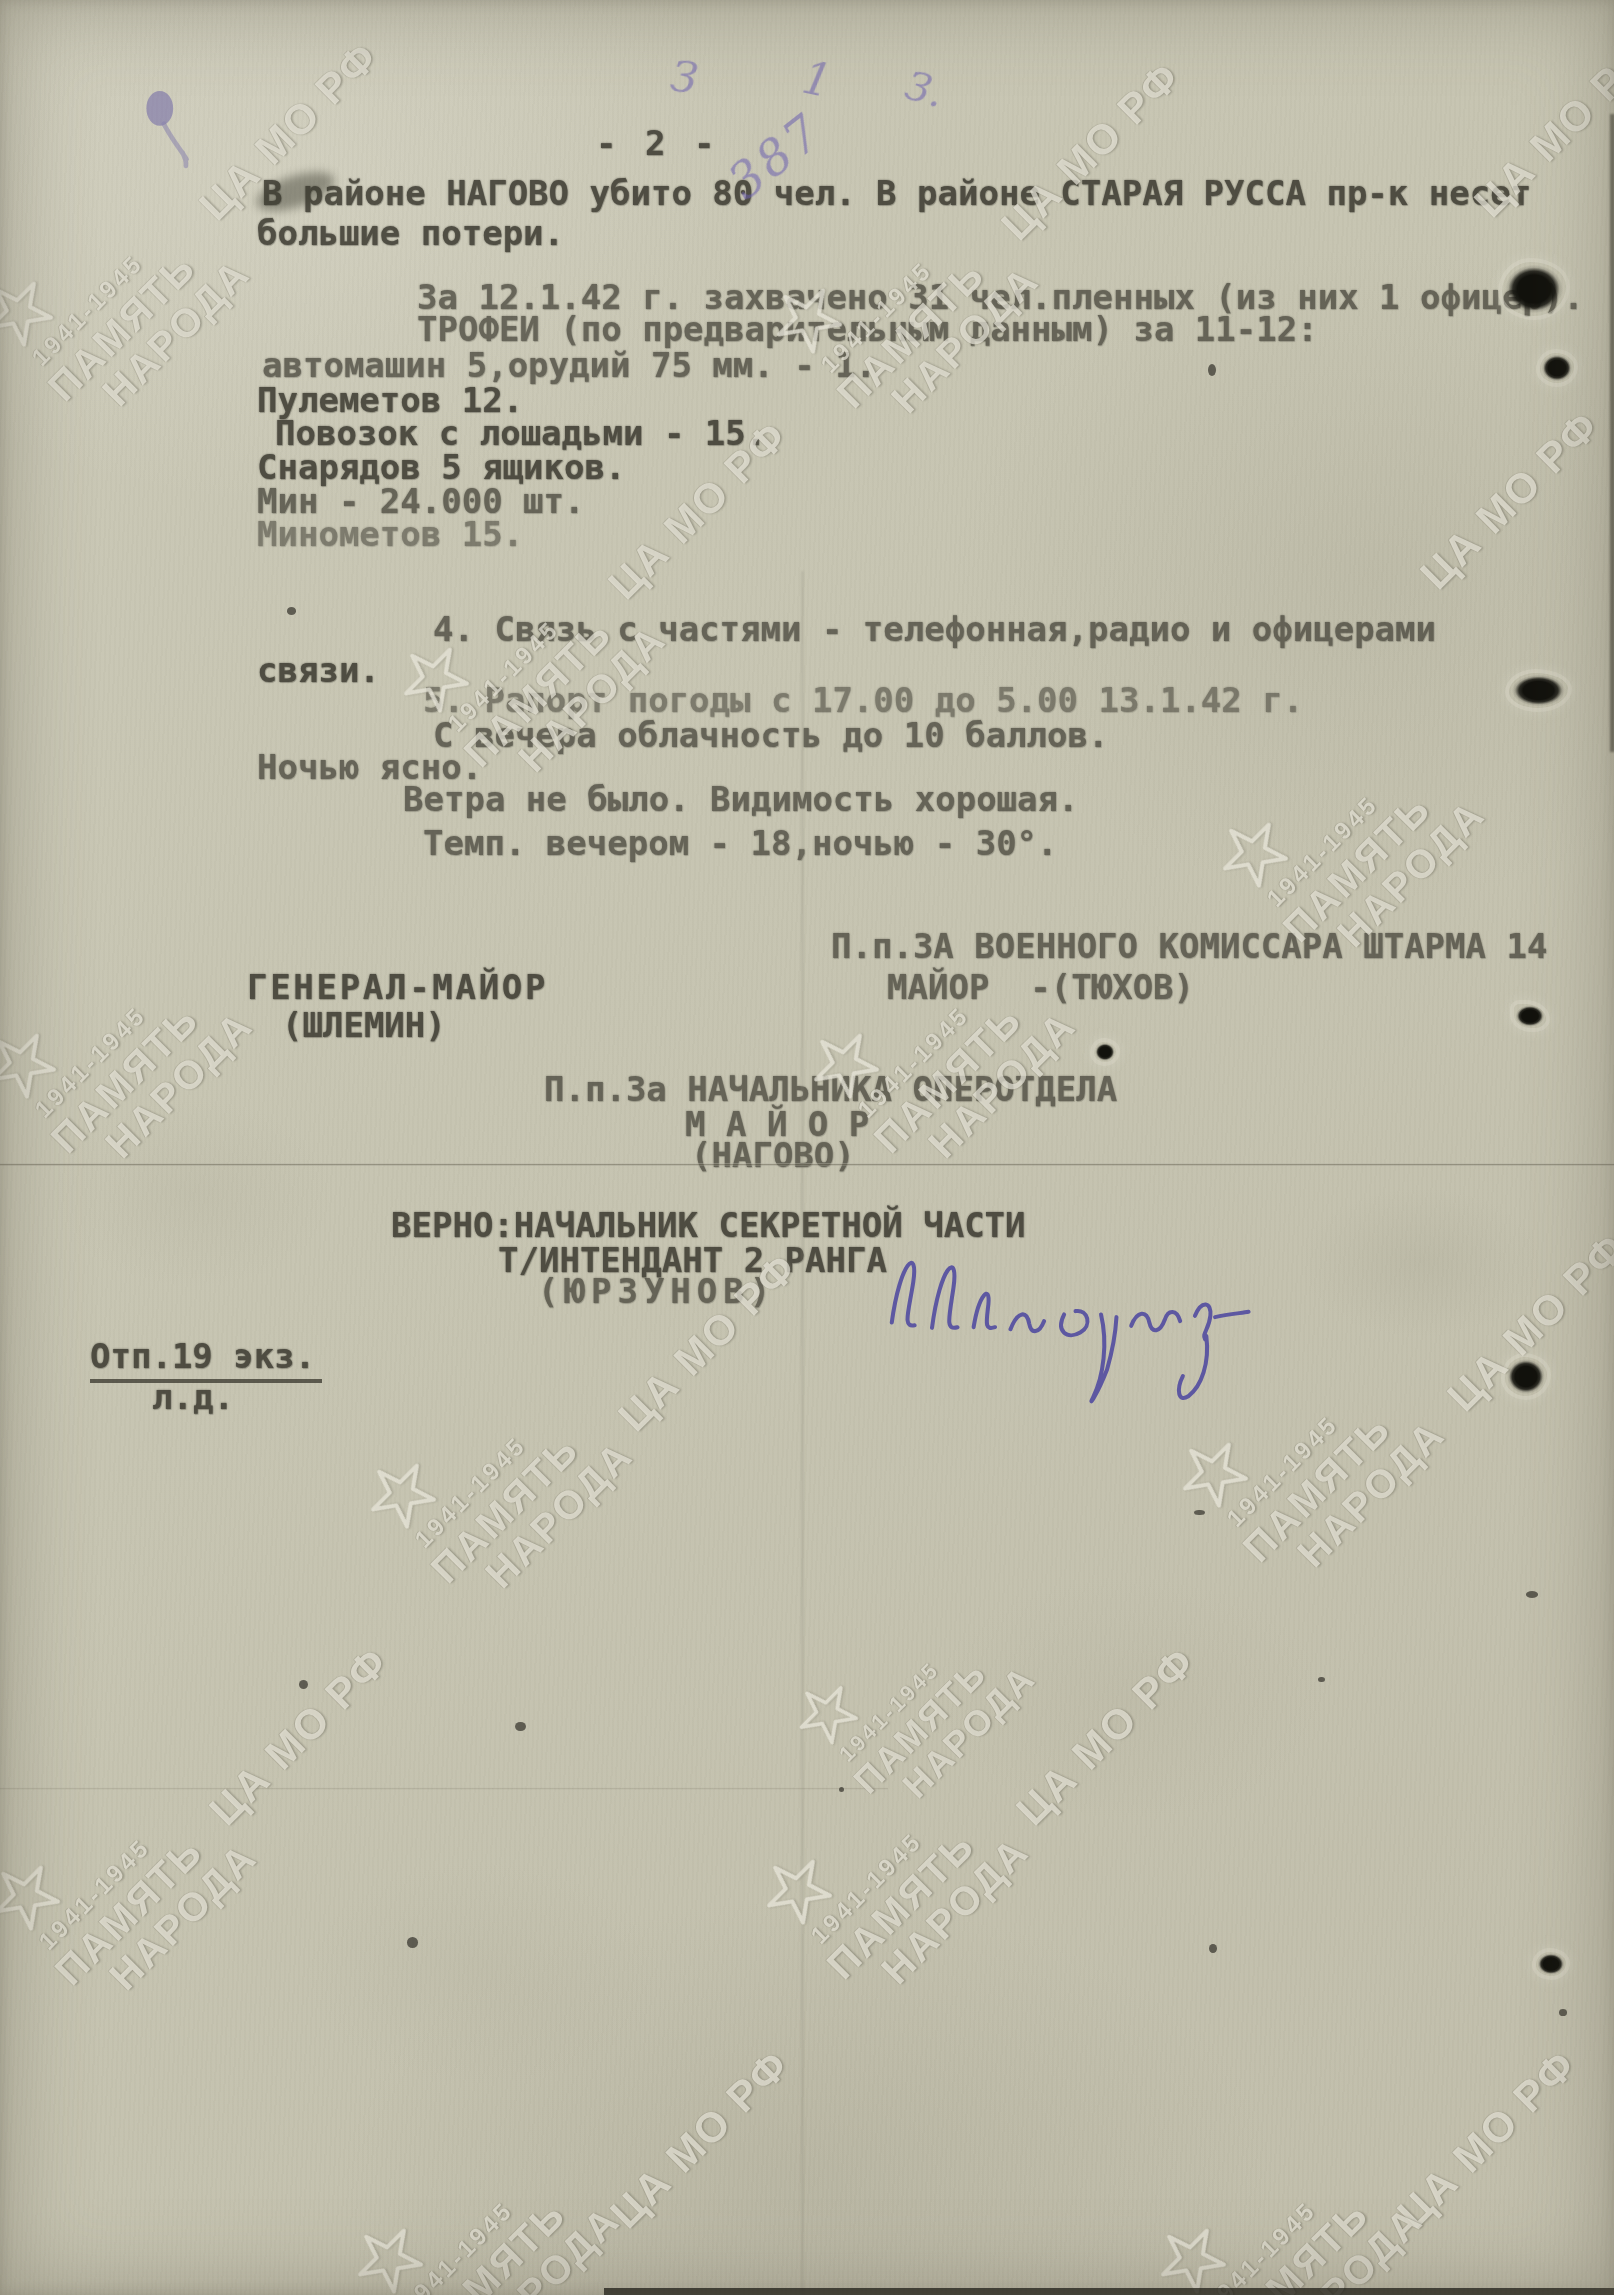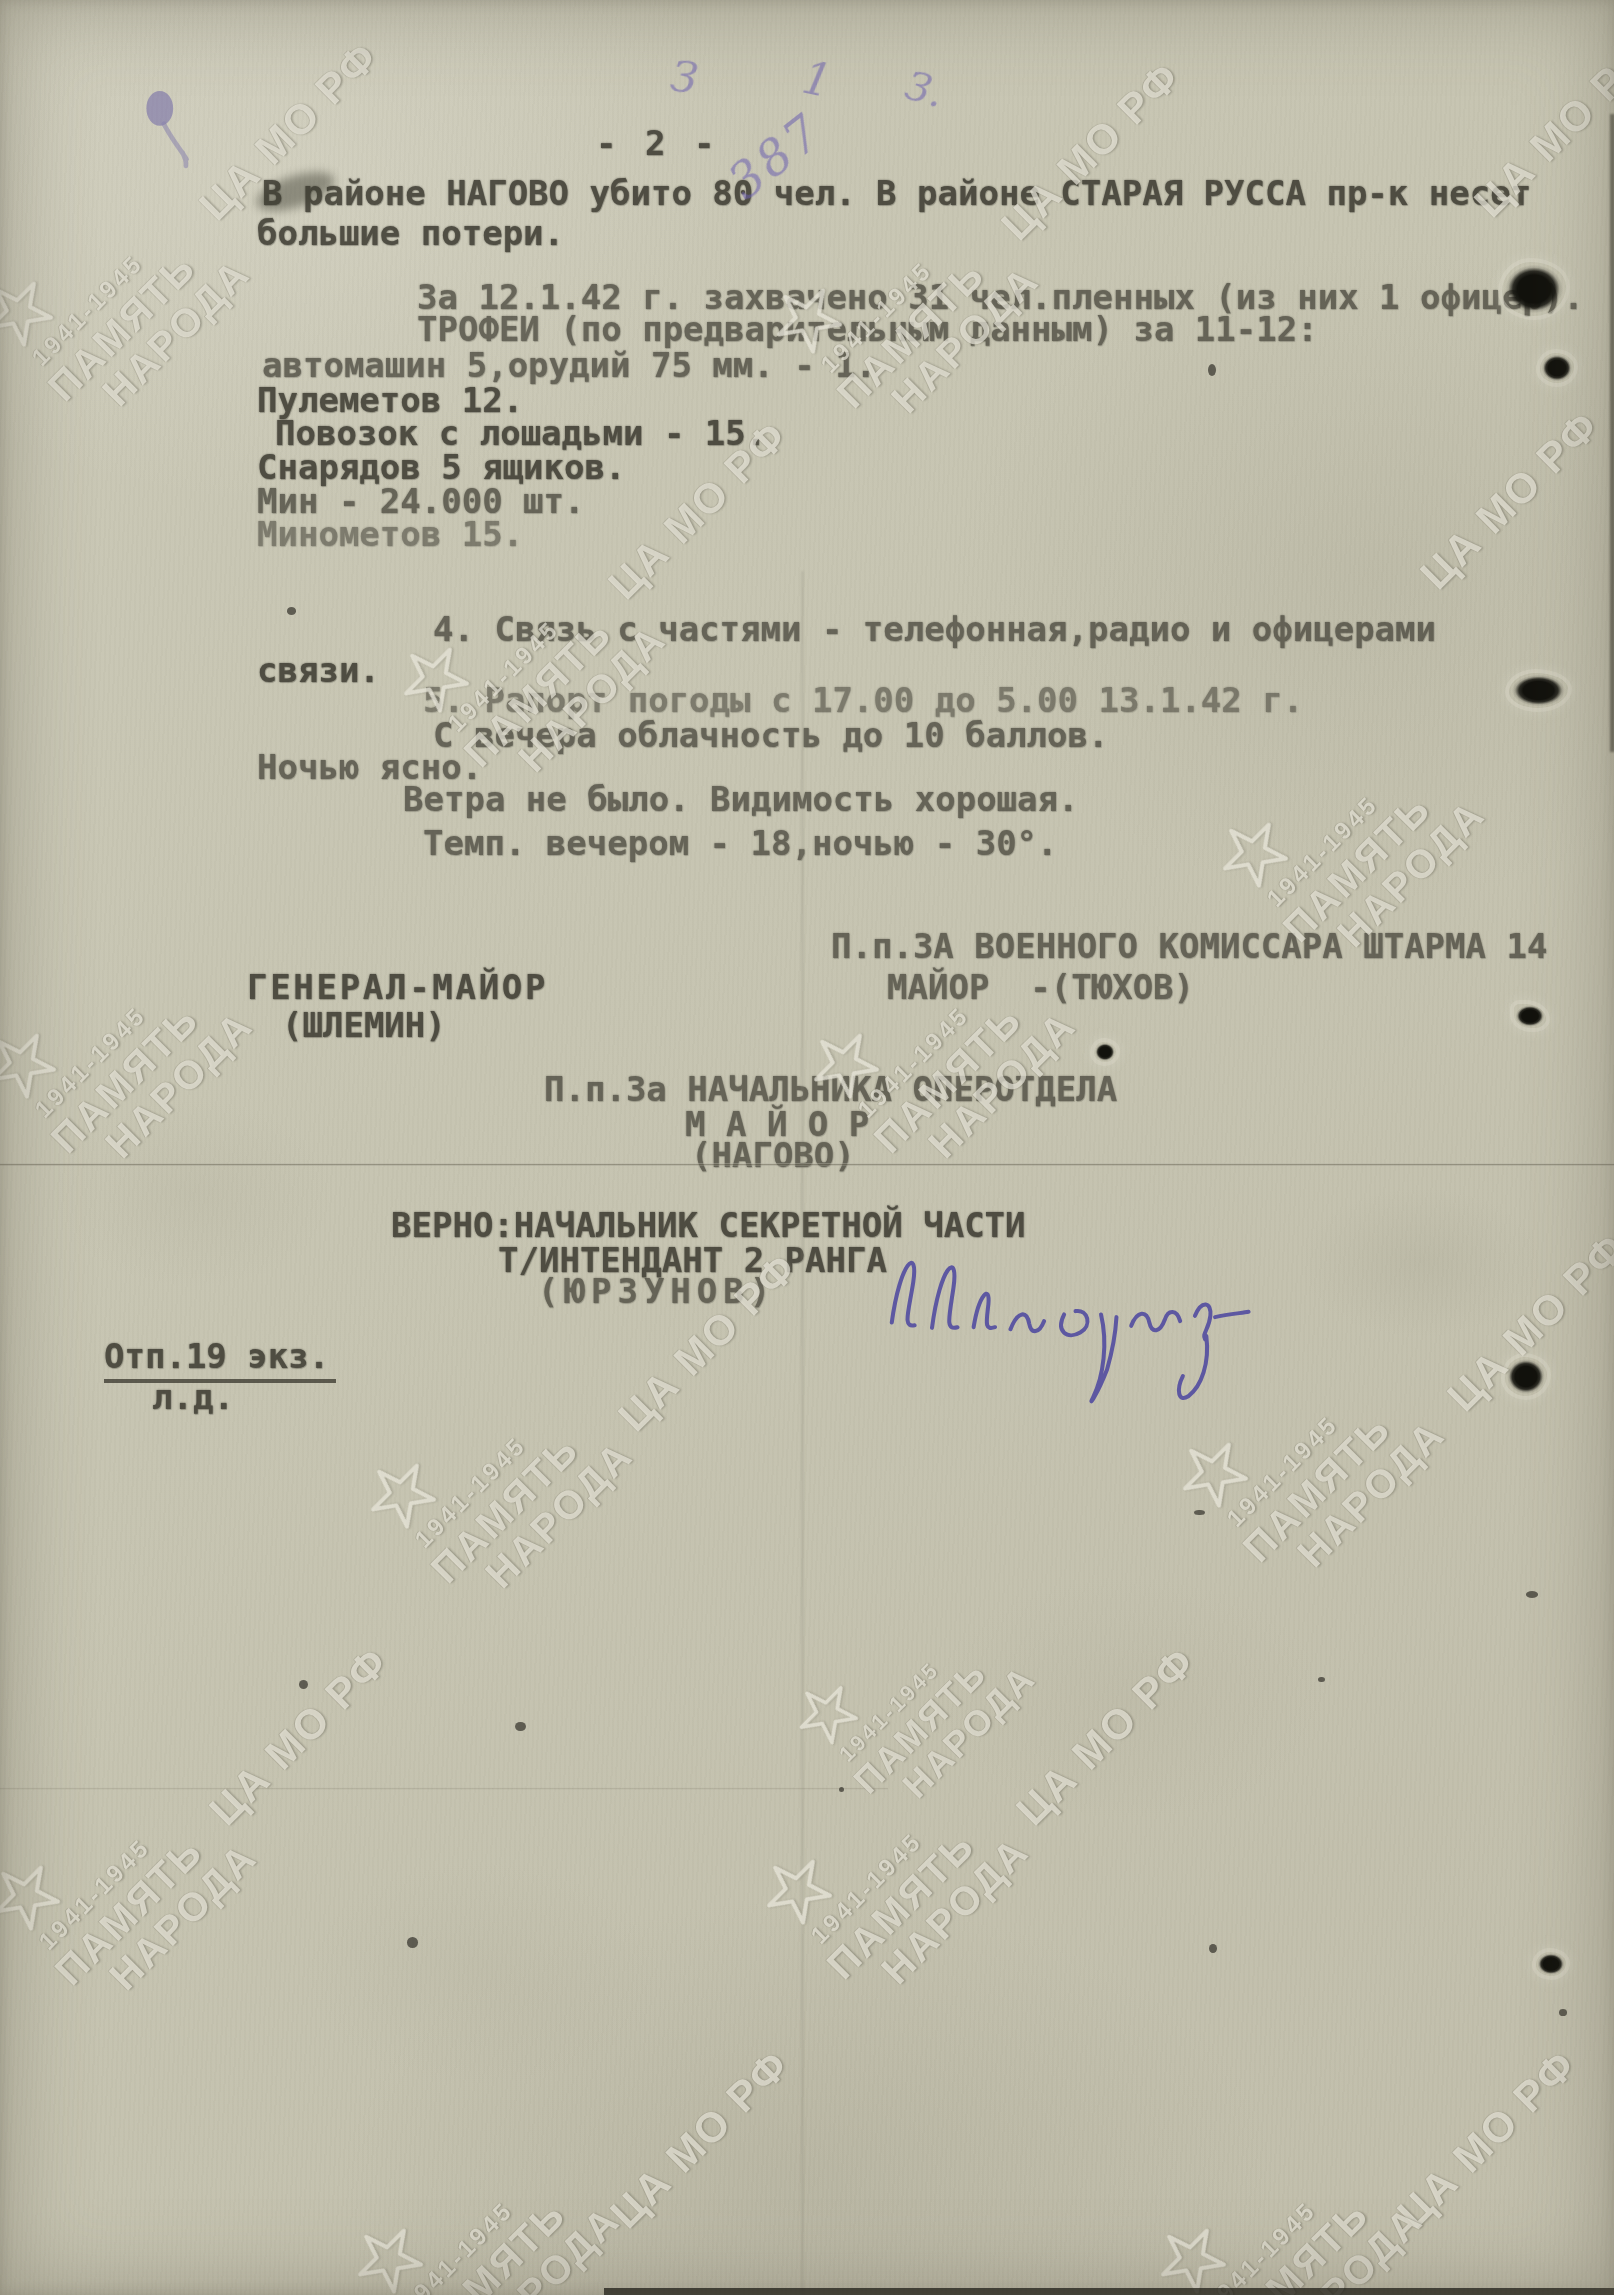--- a/index.html
+++ b/index.html
@@ -82,21 +82,21 @@
   <span class="t d2" style="left:831px;top:928px">П.п.ЗА ВОЕННОГО КОМИССАРА ШТАРМА 14</span>
   <span class="t d1 ls4" style="left:247px;top:969px">ГЕНЕРАЛ-МАЙОР</span>
   <span class="t d2" style="left:887px;top:969px">МАЙОР  -(ТЮХОВ)</span>
   <span class="t d1" style="left:282px;top:1007px">(ШЛЕМИН)</span>
   <span class="t d2" style="left:544px;top:1071px">П.п.За НАЧАЛЬНИКА ОПЕРОТДЕЛА</span>
   <span class="t d2" style="left:685px;top:1106px">М А Й О Р</span>
   <span class="t d2" style="left:691px;top:1137px">(НАГОВО)</span>
   <span class="t d1" style="left:391px;top:1207px">ВЕРНО:НАЧАЛЬНИК СЕКРЕТНОЙ ЧАСТИ</span>
   <span class="t d1" style="left:498px;top:1242px">Т/ИНТЕНДАНТ 2 РАНГА</span>
   <span class="t d2 ls9" style="left:538px;top:1273px">(ЮРЗУНОВ)</span>
-  <span class="t d1 underline" style="left:104px;top:1338px">Отп.19 экз.</span>
+  <span class="t d1 underline" style="left:90px;top:1338px">Отп.19 экз.</span>
   <span class="t d1" style="left:152px;top:1379px">л.д.</span>
 
   <div class="crease-h" style="top:1163px"></div>
   <div class="crease-h" style="top:1787px;opacity:.35;width:55%"></div>
   <div class="crease-v" style="left:801px;top:571px;height:1725px;opacity:.6"></div>
 
   <span class="ann" style="left:671px;top:52px;font-size:43px;transform:rotate(8deg)">З</span>
   <span class="ann" style="left:724px;top:128px;font-size:48px;transform:rotate(-38deg);letter-spacing:4px">387</span>
   <span class="ann" style="left:803px;top:54px;font-size:44px;transform:rotate(12deg)">1</span>
   <span class="ann" style="left:906px;top:66px;font-size:40px;transform:rotate(16deg)">З.</span>

